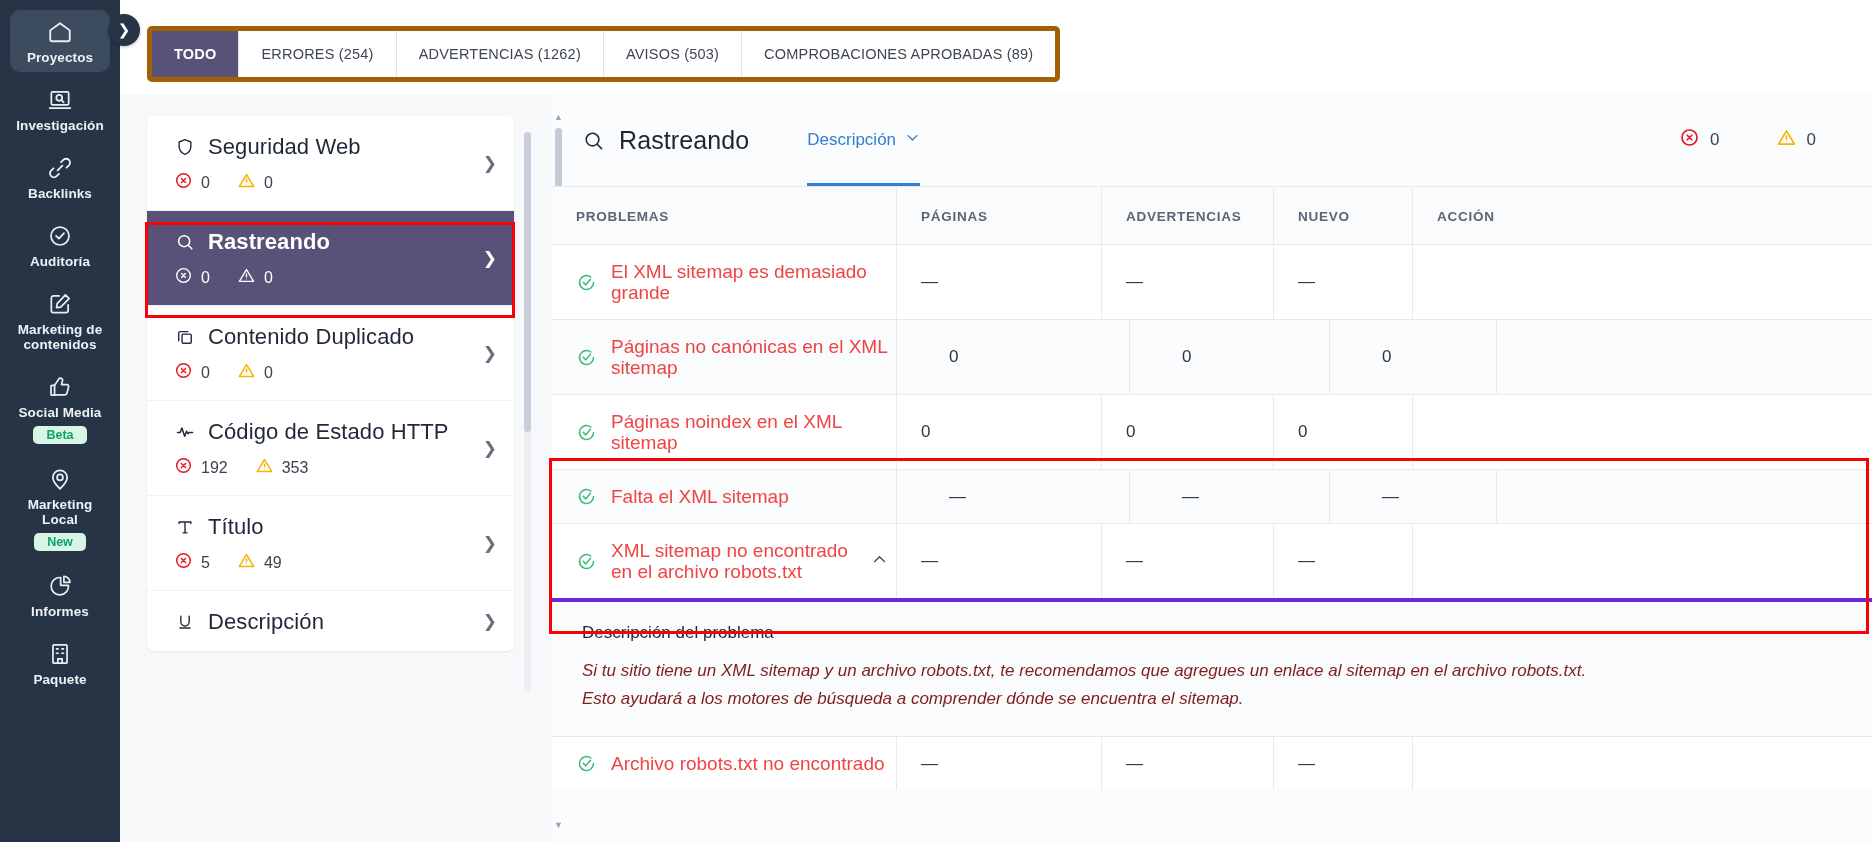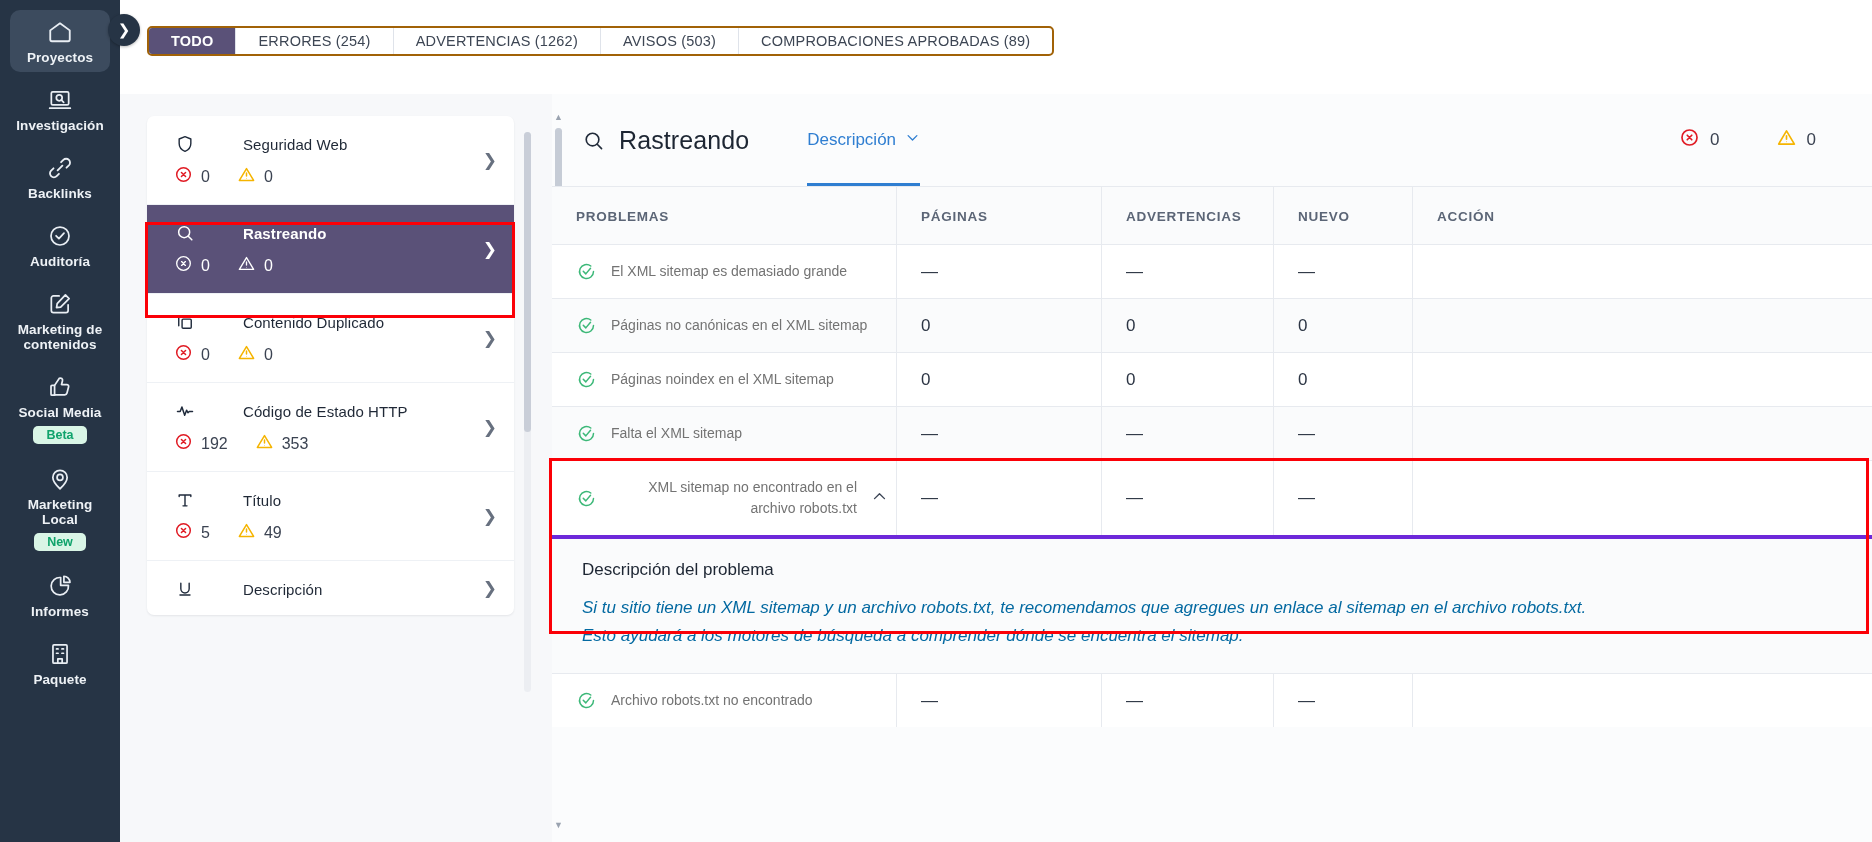--- a/index.html
+++ b/index.html
@@ -56,22 +56,22 @@
   }
 
   
   .content { flex: 1; display: flex; flex-direction: column; background: #f7f8fa; min-width: 0;}
 
   
   .tabs-wrap {
     background: #fff; padding: 26px 0 0 27px; height: 94px;
   }
   .tabs {
-    display: inline-flex; border: 2px solid #a16207; border-radius: 5px;
-    overflow: hidden; height: 30px; background: #fff;
+    display: inline-flex; border: 5px solid #a16207; border-radius: 5px;
+    overflow: hidden; height: 56px; background: #fff;
   }
   .tab {
     display: flex; align-items: center; justify-content: center;
     padding: 0 22px; font-size: 14.5px; color: #3d4654;
     border-right: 1px solid #dfe3ea; cursor: pointer;
     letter-spacing: .2px; white-space: nowrap;
   }
   .tab:last-child { border-right: none; }
   .tab.active {
     background: #5a5178; color: #fff; font-weight: 700;
@@ -92,21 +92,21 @@
     box-shadow: 0 1px 2px rgba(30,40,60,.09);
     overflow: hidden;
   }
   .lcard {
     position: relative; padding: 18px 18px 16px 27px;
     border-bottom: 1px solid #eef1f5; cursor: pointer;
   }
   .lcard:last-child { border-bottom: none; }
   .lcard-top { display: flex; align-items: center; gap: 12px; }
   .lcard-ico { width: 22px; display: flex; align-items: center; justify-content: center; color: #202b3c; }
-  .lcard-title { font-size: 15px; color: #1f2836; letter-spacing: .1px; margin-left: 35px; }
+  .lcard-title { font-size: 22px; color: #1f2836; letter-spacing: .1px; }
   .lcard-stats { display: flex; align-items: center; gap: 27px; margin-top: 11px; padding-left: 0px; }
   .stat { display: flex; align-items: center; gap: 8px; font-size: 16px; color: #3b4352; }
   .lcard-arrow {
     position: absolute; right: 17px; top: 50%; transform: translateY(-50%);
     color: #67707f; font-size: 17px;
   }
   .lcard.selected { background: #5a5178; }
   .lcard.selected .lcard-title { color: #fff; font-weight: 700; }
   .lcard.selected .lcard-ico { color: #fff; }
   .lcard.selected .stat { color: #fff; }
@@ -144,49 +144,49 @@
   .mhead-right { margin-left: auto; display: flex; align-items: center; gap: 56px; padding-right: 20px;}
   .mhead-right .stat { font-size: 17px; color: #3b4352; gap: 10px; }
 
   
   .tbl { flex: 1; min-height: 0; position: relative; }
   .trow {
     display: flex; border-top: 1px solid #e7eaef;
     background: #fff;
   }
   .trow.header { background: #fafbfc; border-top: 1px solid #e7eaef; }
-  .trow.alt { background: #fafbfc; }
+  .trow.alt { background: #fafbfc; gap: 28px; }
   .tcell {
     padding: 16px 0 16px 24px; border-right: 1px solid #e7eaef;
     display: flex; align-items: center; font-size: 16px; color: #2c3544;
     min-height: 53px;
   }
   .tcell.last { border-right: none; }
   .c-prob { width: 345px; min-width: 345px; }
   .c-pag  { width: 205px; min-width: 205px; }
   .c-sol  { width: 172px; min-width: 172px; }
   .c-nue  { width: 139px; min-width: 139px; }
   .c-acc  { flex: 1; }
   .th {
     font-size: 13.5px; font-weight: 700; color: #5b6576;
     letter-spacing: .75px; padding-top: 22px; padding-bottom: 20px;
   }
   .pname { display: flex; align-items: center; gap: 14px; width: 100%; padding-right: 8px;}
   .pcheck { flex: 0 0 auto; display: flex; align-items: center;}
-  .ptext { line-height: 21px; font-size: 14px; color: #737373; text-align: right; }
+  .ptext { line-height: 21px; font-size: 19px; color: #ef4444; }
   .pchev { margin-left: auto; color: #3a4354; font-size: 14px; }
   .dash { color: #2c3544; font-size: 17px; }
 
   
   .descrow {
     background: #fafbfc; border-top: 4px solid #6d28d9;
     padding: 21px 40px 23px 30px;
   }
   .desc-h { font-size: 17px; color: #1d2633; margin-bottom: 14px; }
-  .desc-p { font-size: 17px; font-style: italic; color: #0369a1; line-height: 28px; max-width: 1040px; }
+  .desc-p { font-size: 17px; font-style: italic; color: #7f1d1d; line-height: 28px; max-width: 1040px; }
   
   .midscroll {
     position: absolute; left: 0; top: 0; bottom: 0; width: 14px;
   }
   .midscroll-track { position: absolute; left: 3px; top: 34px; width: 7px; height: 590px; background: #e6e9ee; border-radius: 4px;}
   .midscroll-thumb { position: absolute; left: 3px; top: 34px; width: 7px; height: 218px; background: #c6ccd6; border-radius: 4px;}
   .arrow-up, .arrow-dn { position:absolute; left: 2px; font-size: 9px; color:#9aa3b0; }
   .arrow-up { top: 18px; }
   .arrow-dn { bottom: 12px; }
 

